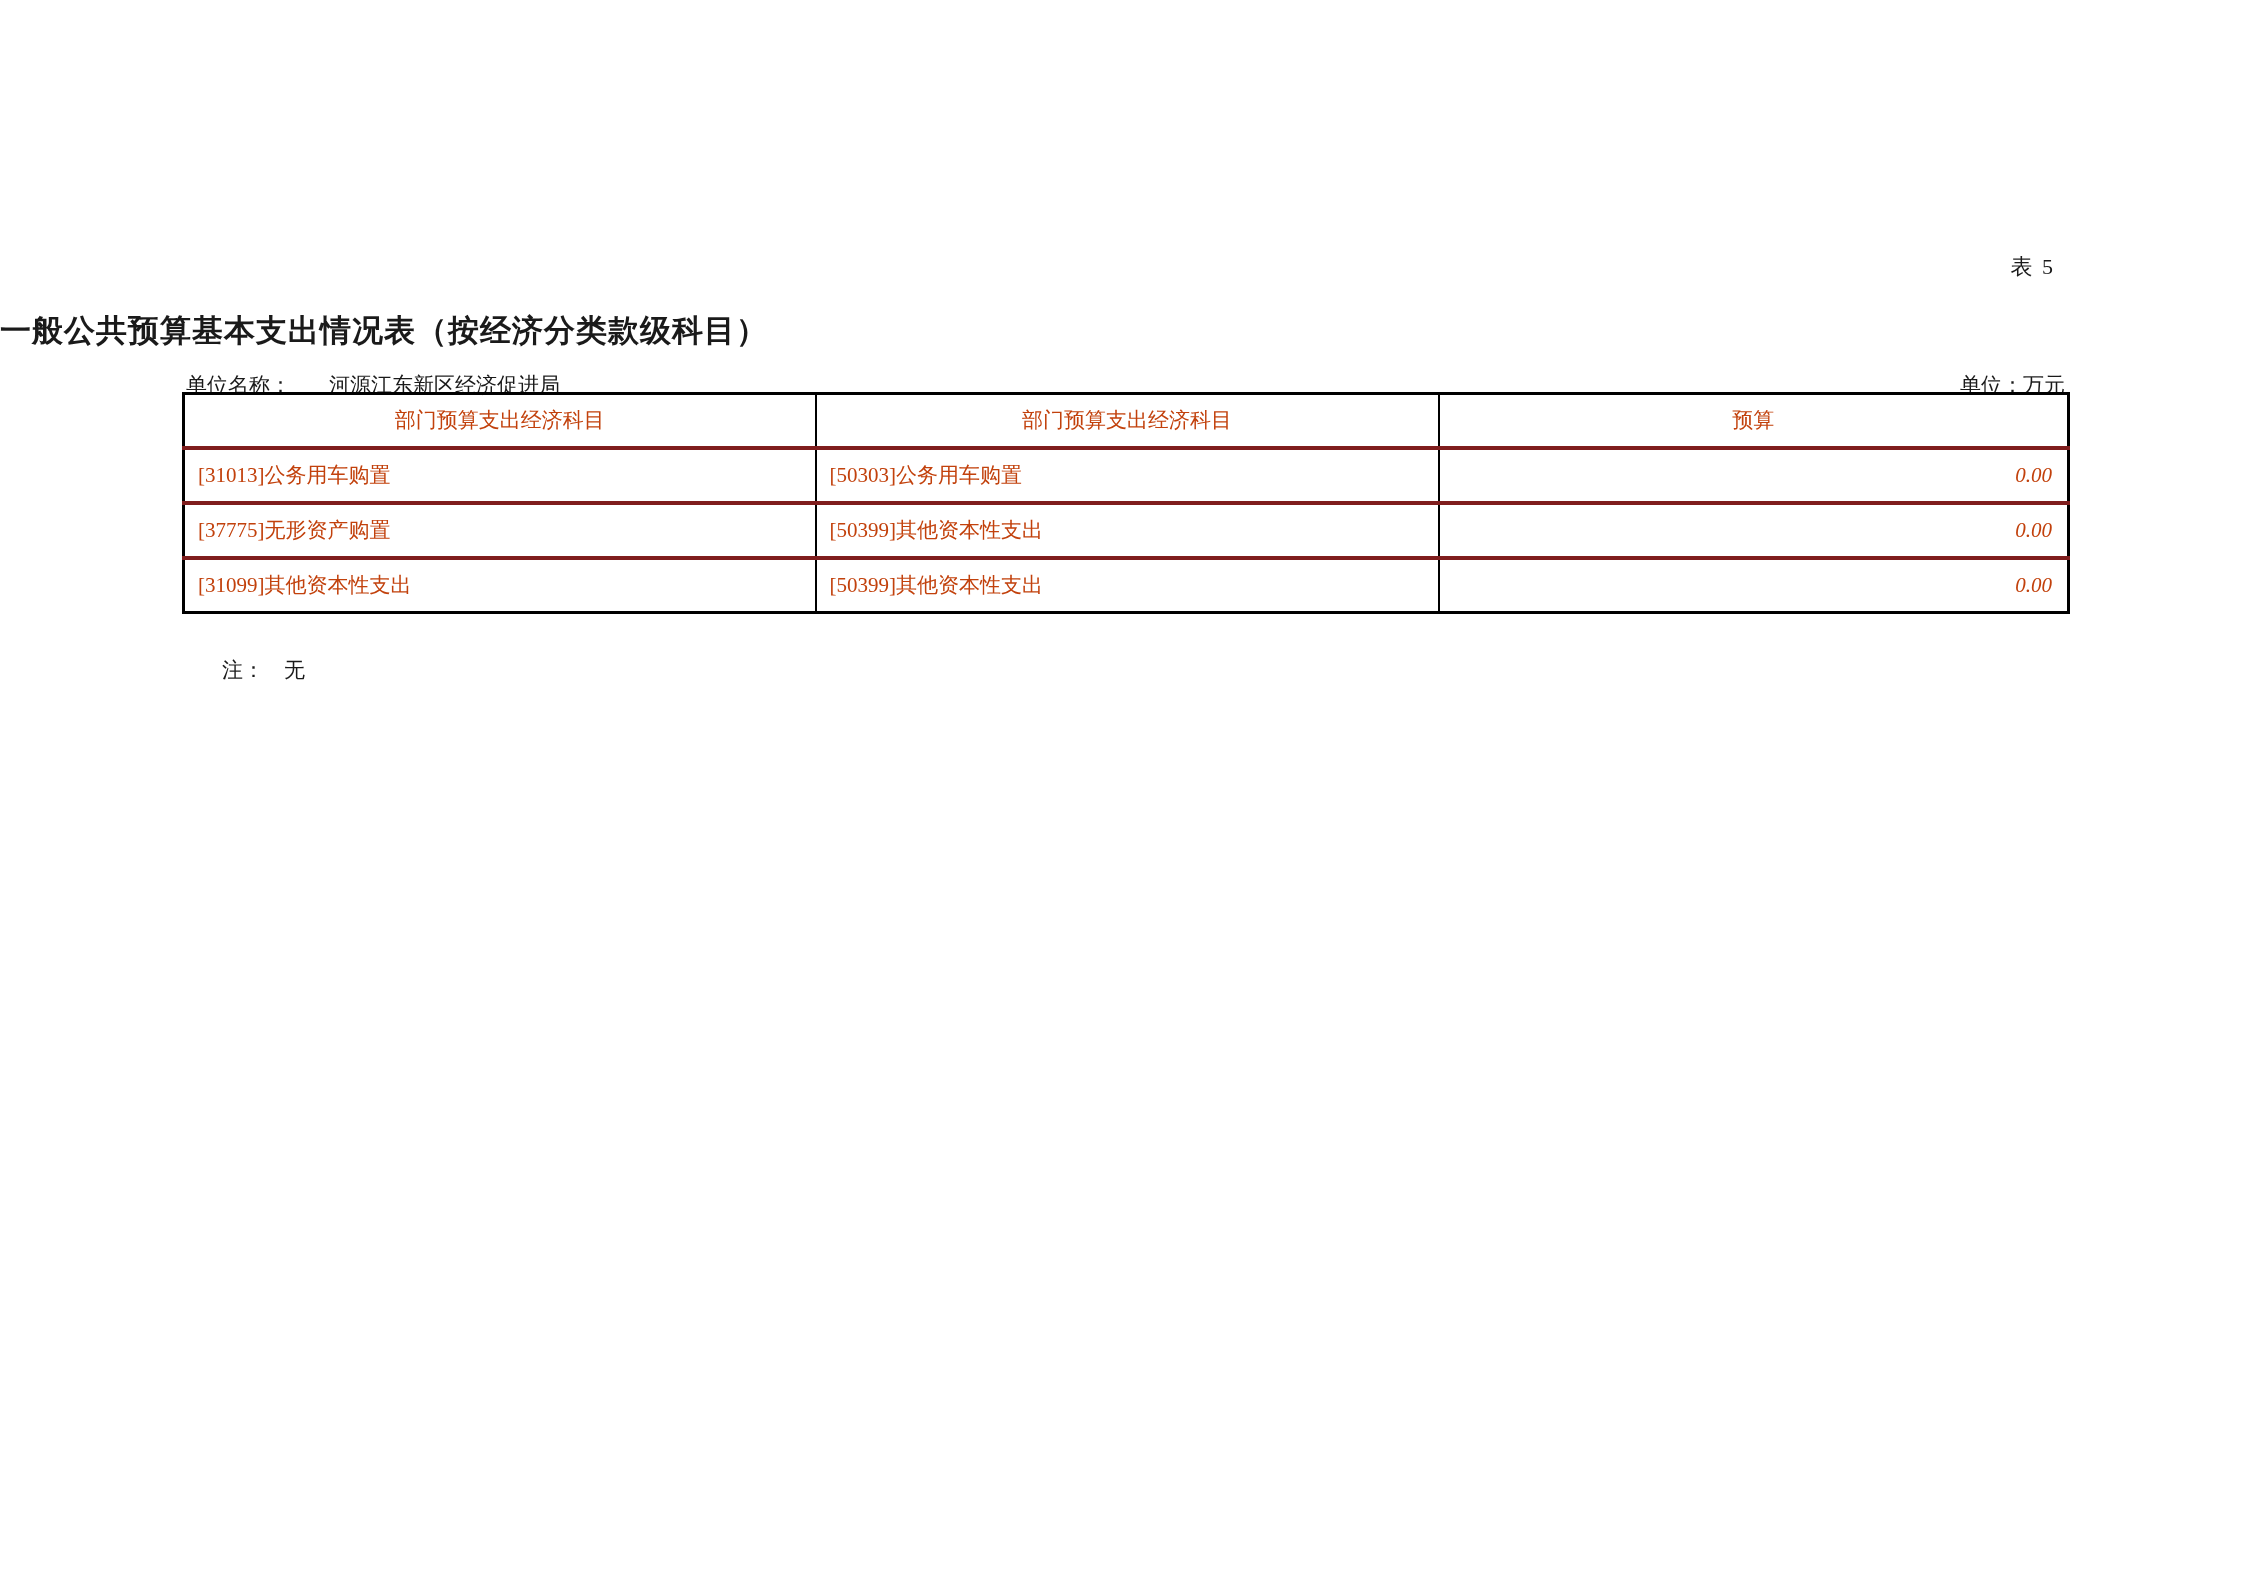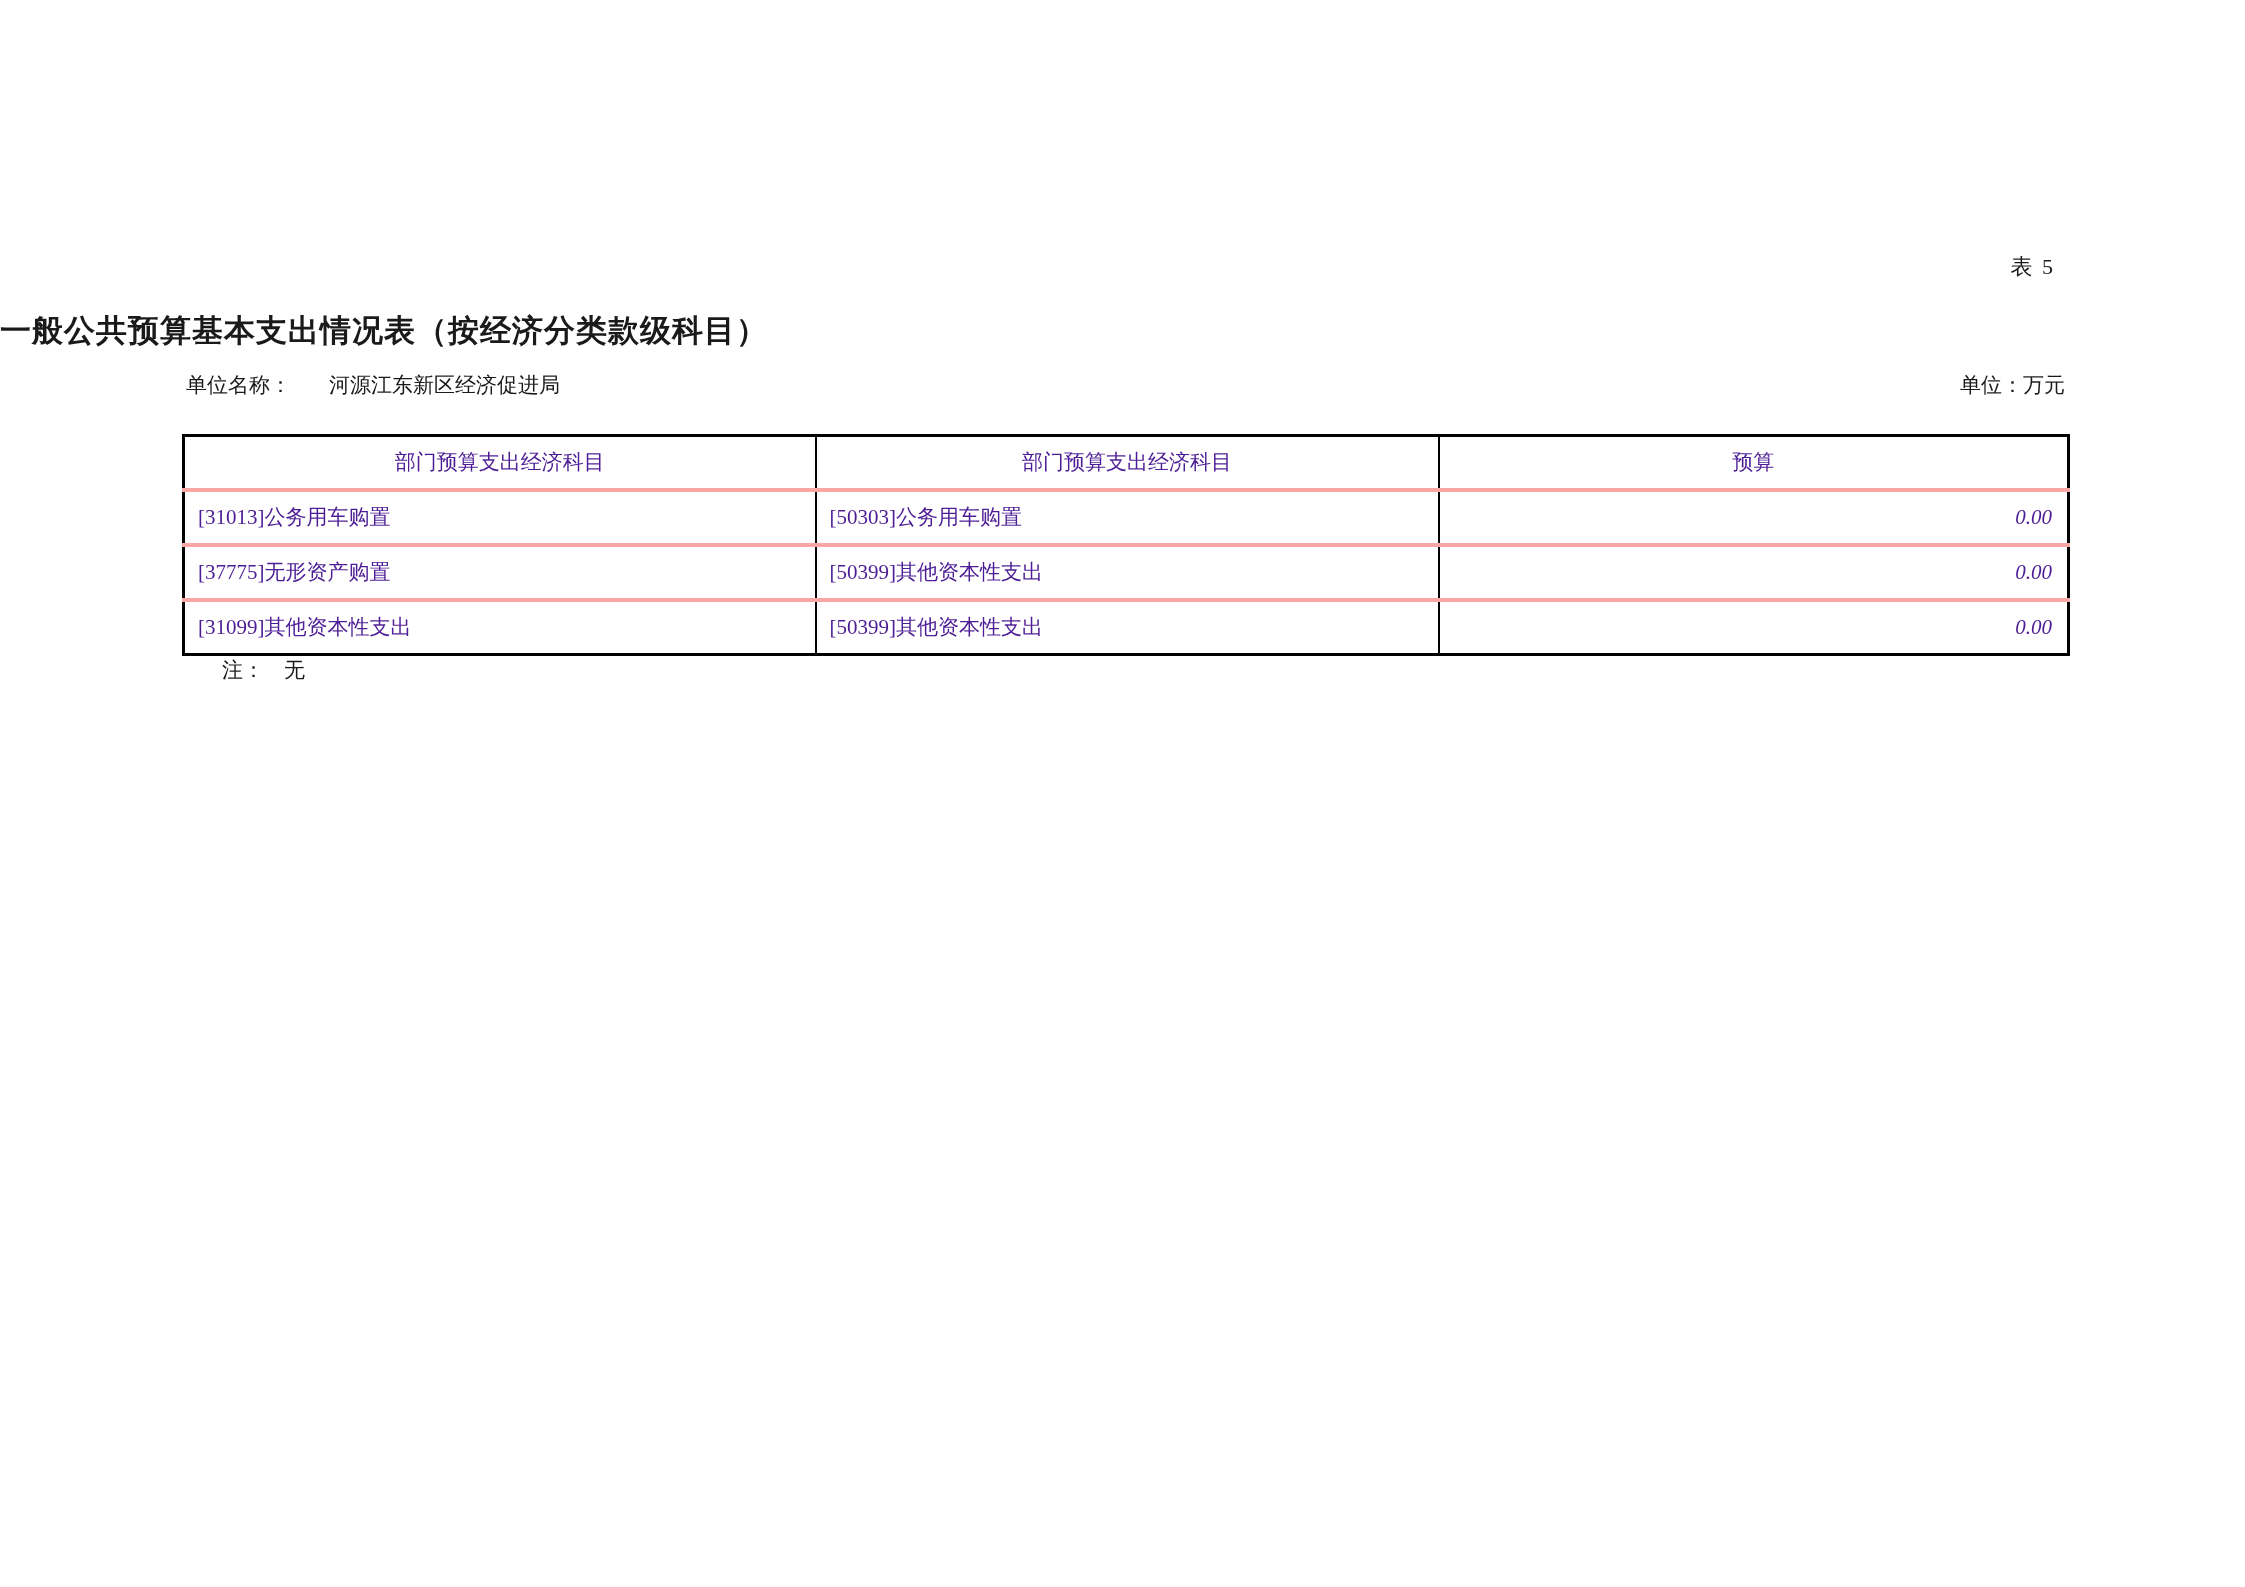--- a/index.html
+++ b/index.html
@@ -45,34 +45,34 @@
     align-items: baseline;
     font-size: 21px;
     white-space: nowrap;
     gap: 25px;
   }
   .unit-name-value { margin-left: 38px; }
 
   table.budget-table {
     position: absolute;
     left: 182px;
-    top: 434px;
+    top: 392px;
     width: 1885px;
     border-collapse: collapse;
     table-layout: fixed;
     font-size: 21px;
-    color: #4c1d95;
+    color: #c2410c;
   }
   table.budget-table { border: 3px solid #000; }
   .budget-table col.c1 { width: 632px; }
   .budget-table col.c2 { width: 623px; }
   .budget-table col.c3 { width: 630px; }
 
   .budget-table thead tr { height: 54px; }
-  .budget-table tbody tr { height: 55px; border-top: 4px solid #fca5a5; }
+  .budget-table tbody tr { height: 55px; border-top: 4px solid #7f1d1d; }
 
   .budget-table th {
     font-weight: normal;
     text-align: center;
     vertical-align: middle;
   }
   .budget-table td { vertical-align: middle; }
   .budget-table .vline { border-left: 2px solid #000; }
 
   .budget-table td.cell-left  { text-align: left;  padding-left: 13px; }

